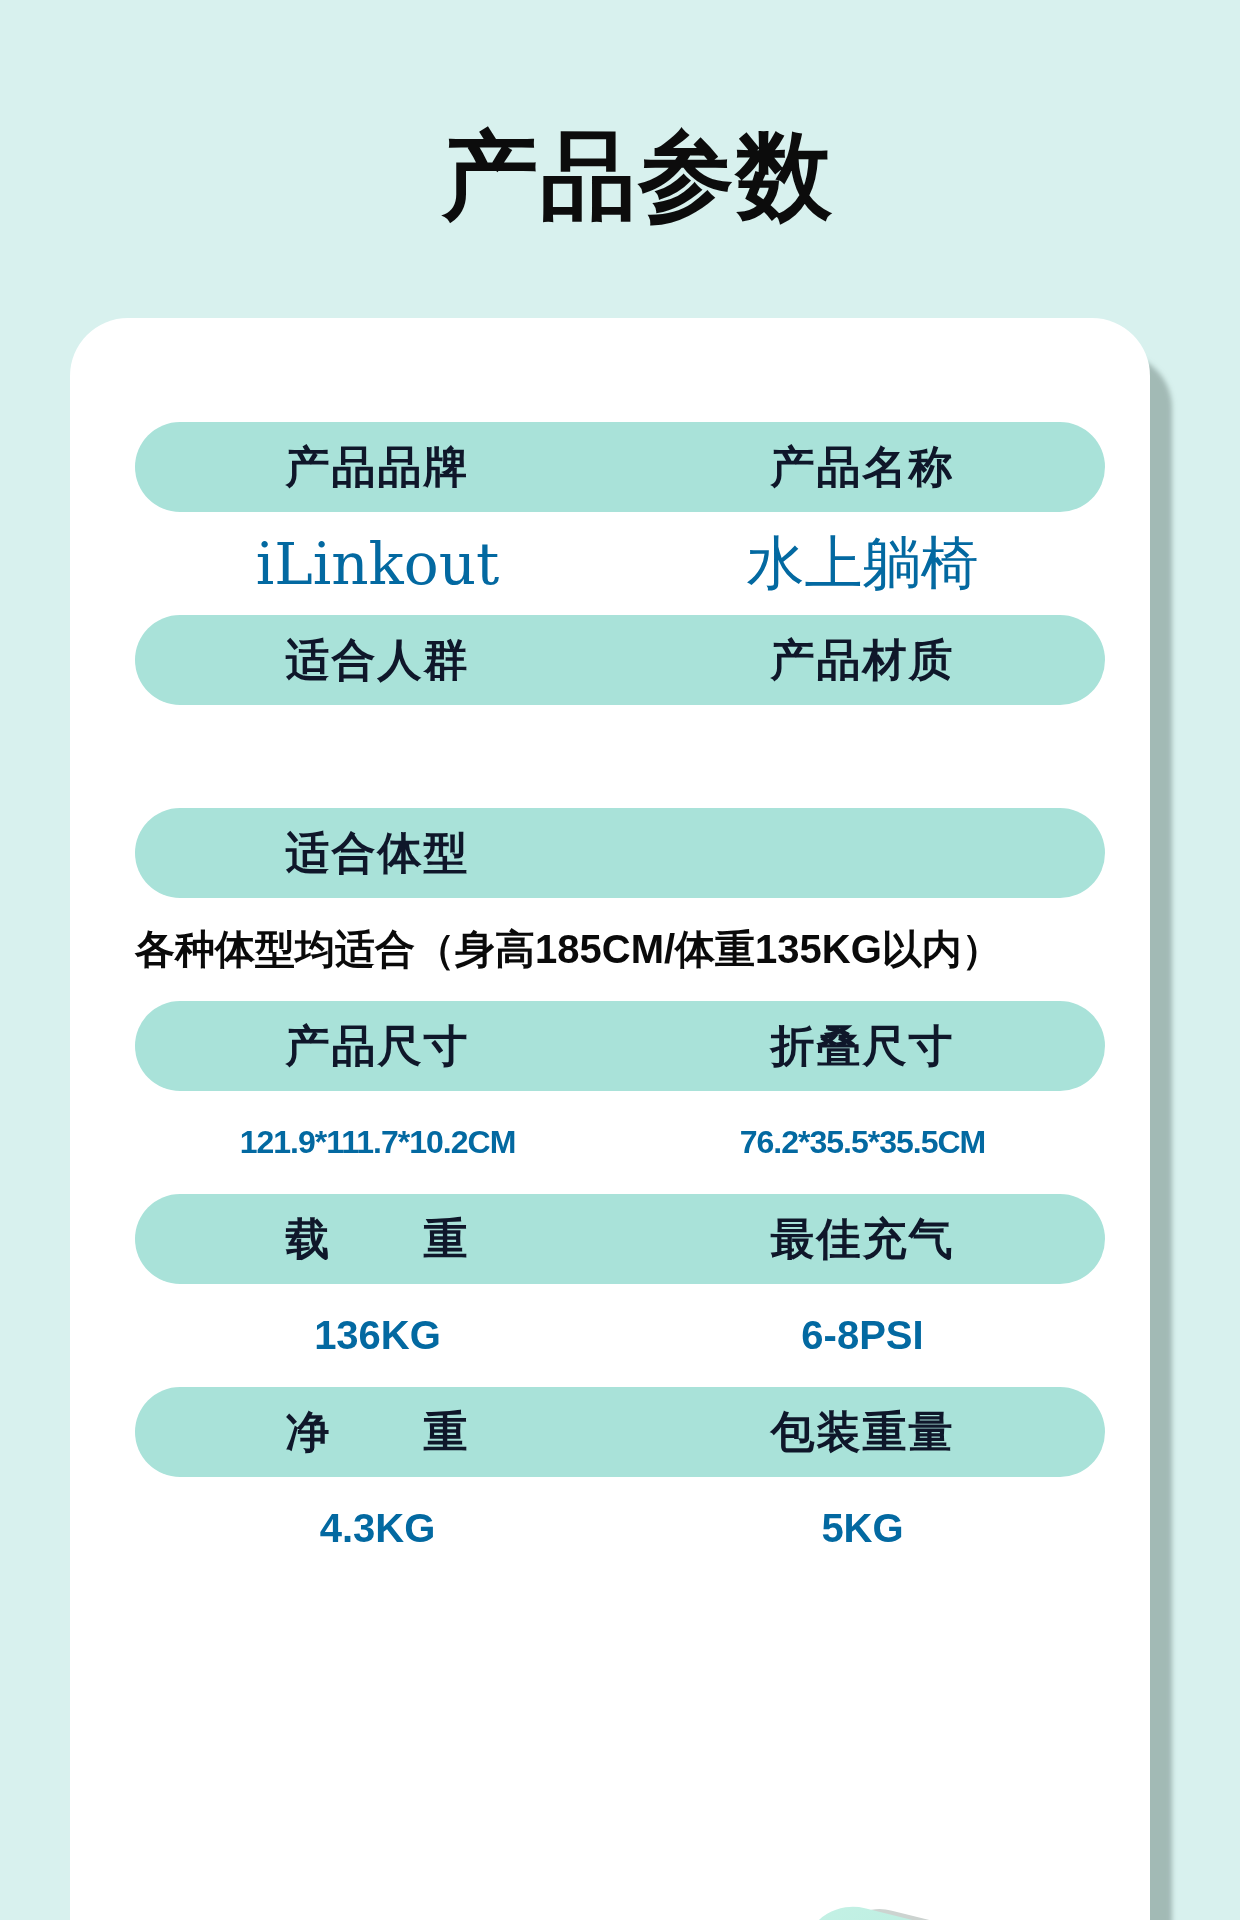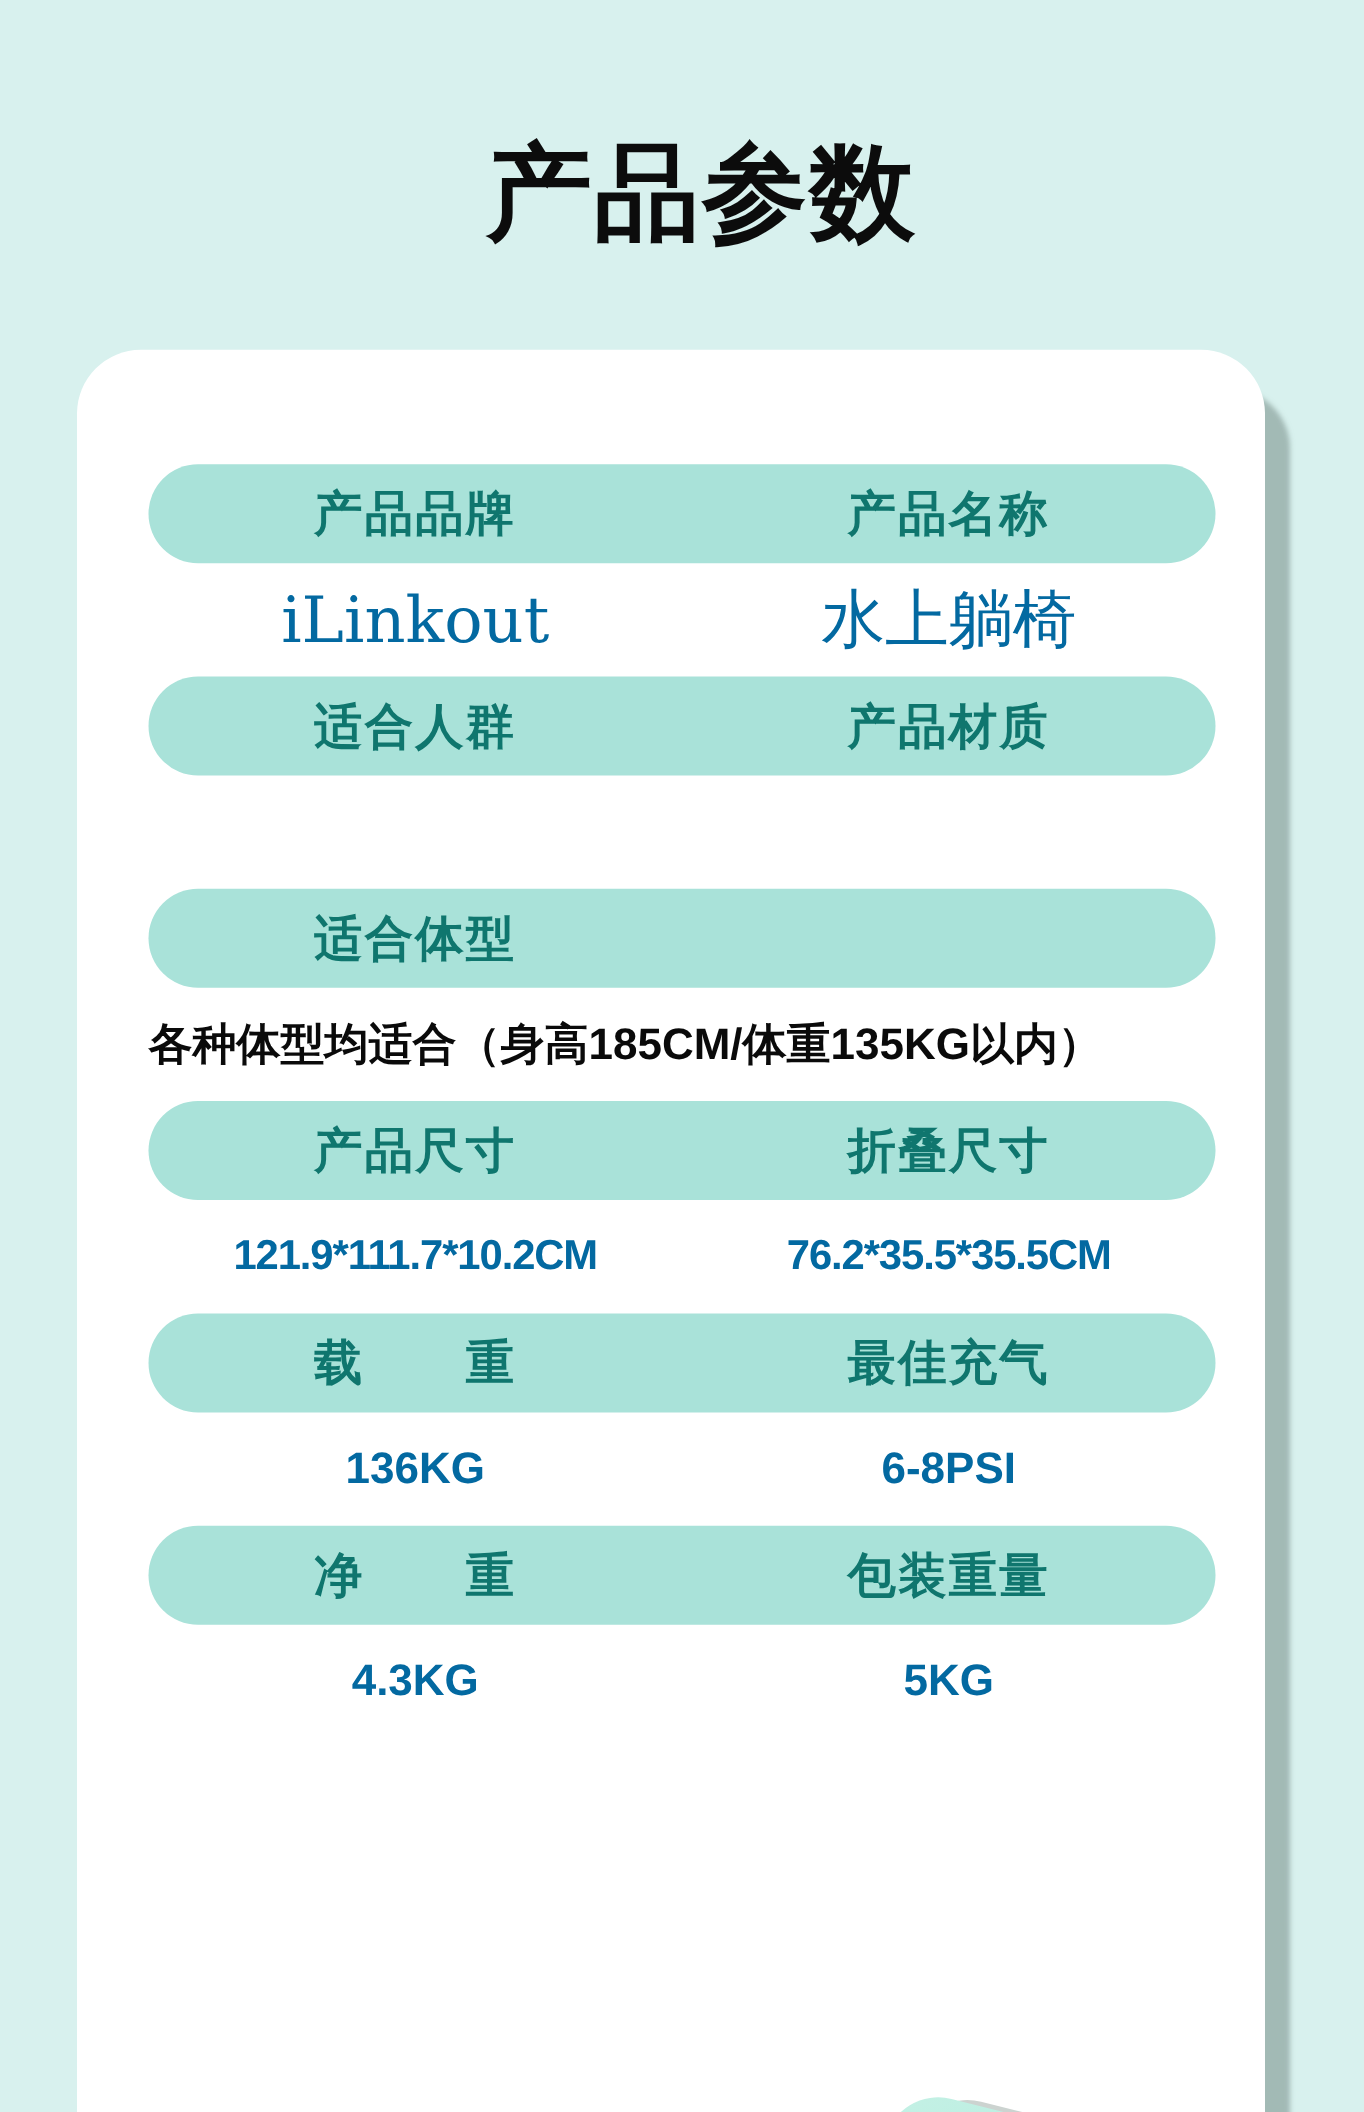--- a/index.html
+++ b/index.html
@@ -53,40 +53,40 @@
     background: #a9e2d9;
     border-radius: 45px;
     display: flex;
     align-items: stretch;
   }
   .pill-cell {
     flex: 1 1 50%;
     display: flex;
     align-items: center;
     justify-content: center;
-    color: #0f766e;
+    color: #0f172a;
     font-size: 44px;
     font-weight: 800;
     letter-spacing: 2px;
     white-space: nowrap;
   }
 
   .value-row {
     height: 103px;
     display: flex;
     align-items: center;
   }
   .value-cell {
     flex: 1 1 50%;
     text-align: center;
     color: #0369a1;
     white-space: nowrap;
   }
   .value-sans  { font-size: 40px; font-weight: 700; }
-  .value-num   { font-size: 38px; font-weight: 700; letter-spacing: -1px; }
+  .value-num   { font-size: 32px; font-weight: 700; letter-spacing: -1px; }
   .value-serif {
     font-family: "DejaVu Serif", "Liberation Serif", serif;
     font-size: 58px;
     font-weight: 400;
   }
   .value-full {
     flex: 1 1 100%;
     text-align: left;
     font-size: 40px;
     font-weight: 700;

